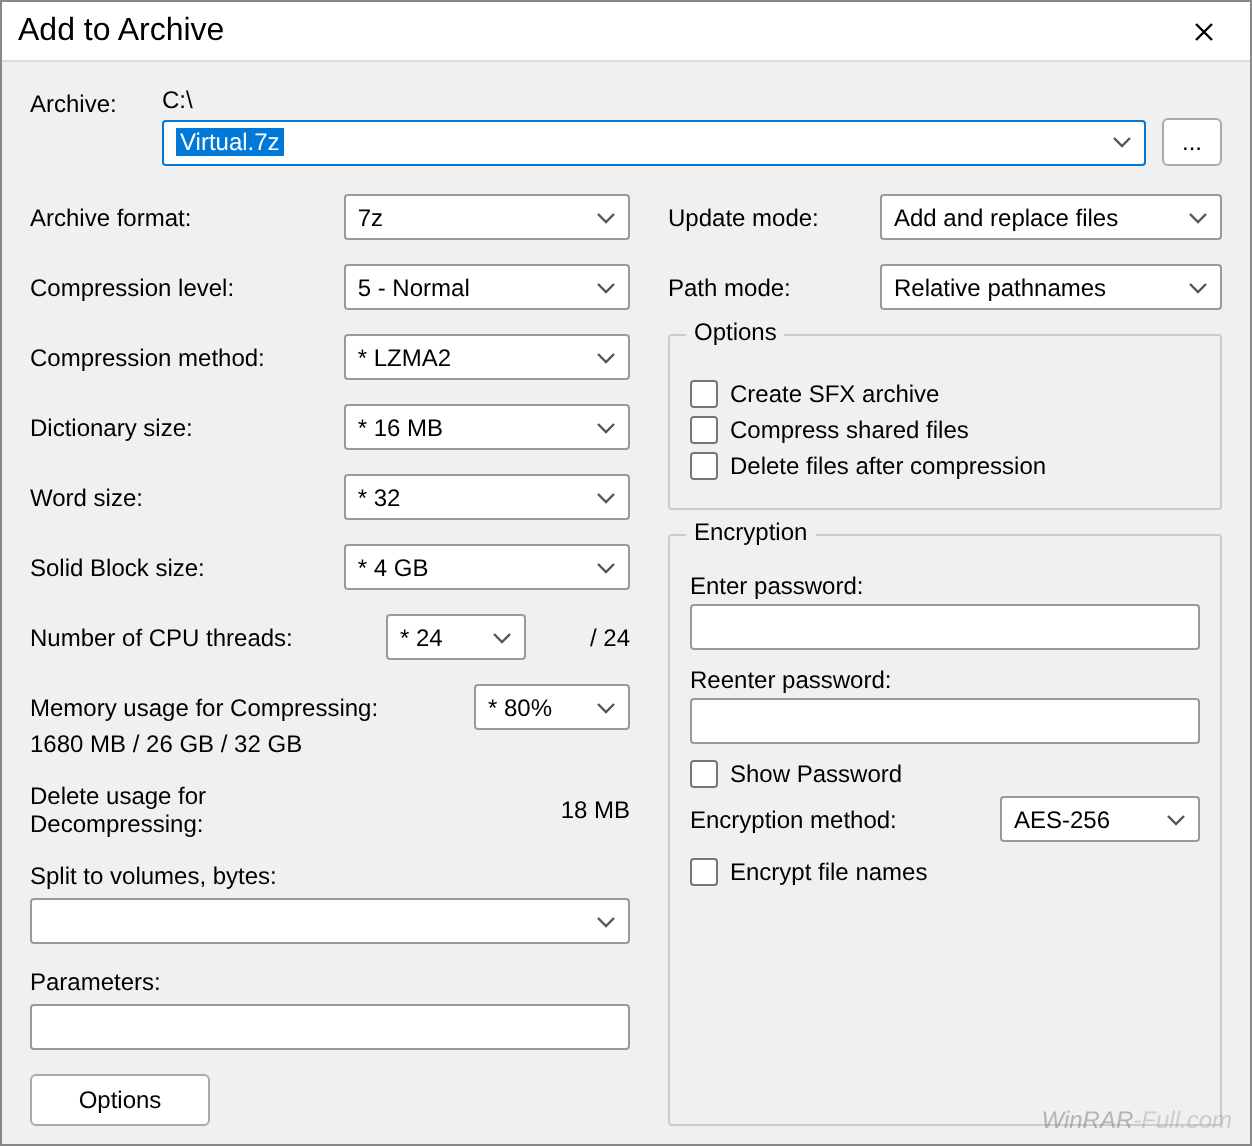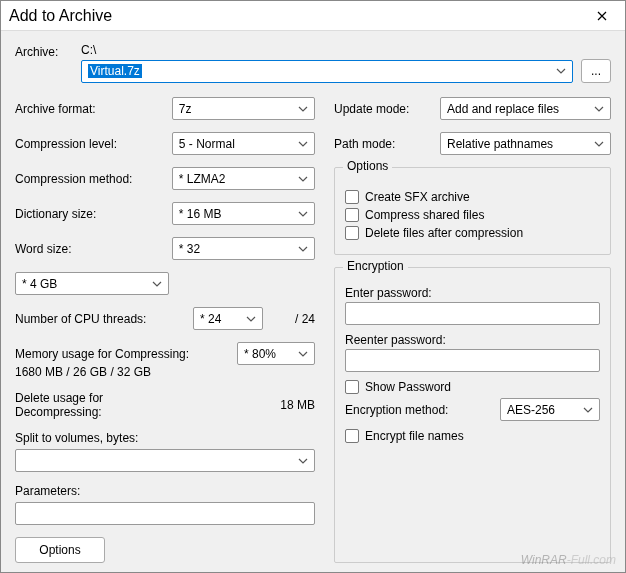--- a/index.html
+++ b/index.html
@@ -148,20 +148,21 @@
               <span class="val">* 32</span>
               <span class="arrow">
                 <svg viewBox="0 0 10 6">
                   <path d="M1 1 L5 5 L9 1" stroke="#555" stroke-width="1.2" fill="none"></path>
                 </svg>
               </span>
             </div>
         </div>
 
         <div class="frow">
+          <div class="flbl">Solid Block size:</div>
           <div class="combo small">
               <span class="val">* 4 GB</span>
               <span class="arrow">
                 <svg viewBox="0 0 10 6">
                   <path d="M1 1 L5 5 L9 1" stroke="#555" stroke-width="1.2" fill="none"></path>
                 </svg>
               </span>
             </div>
         </div>
 

